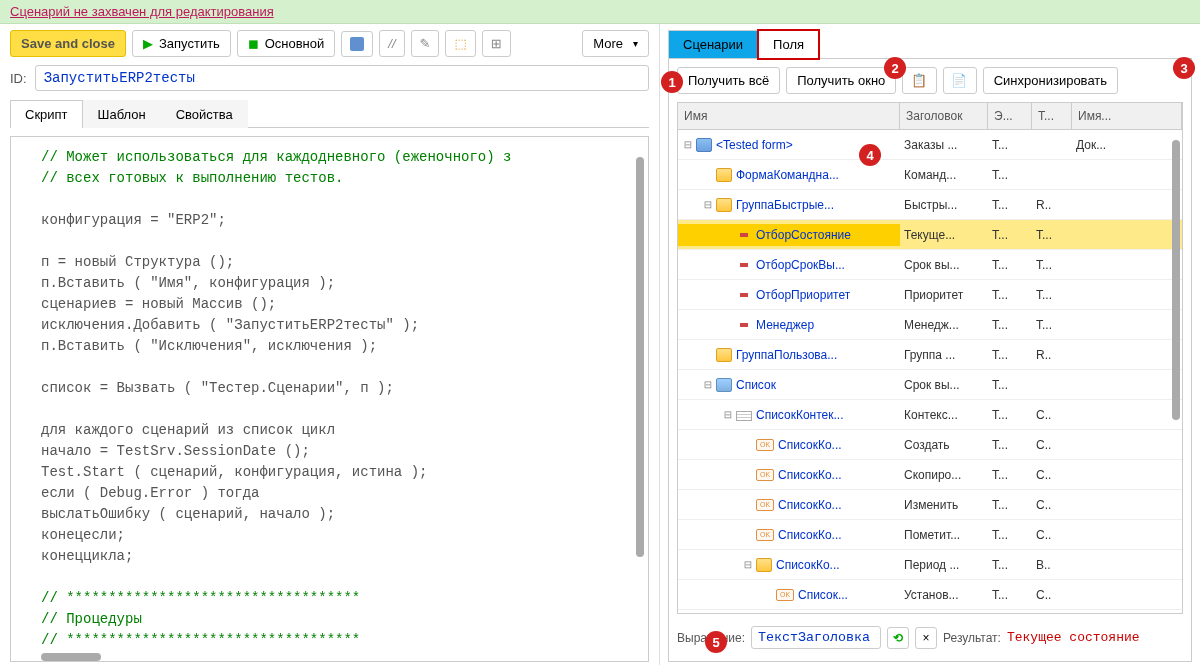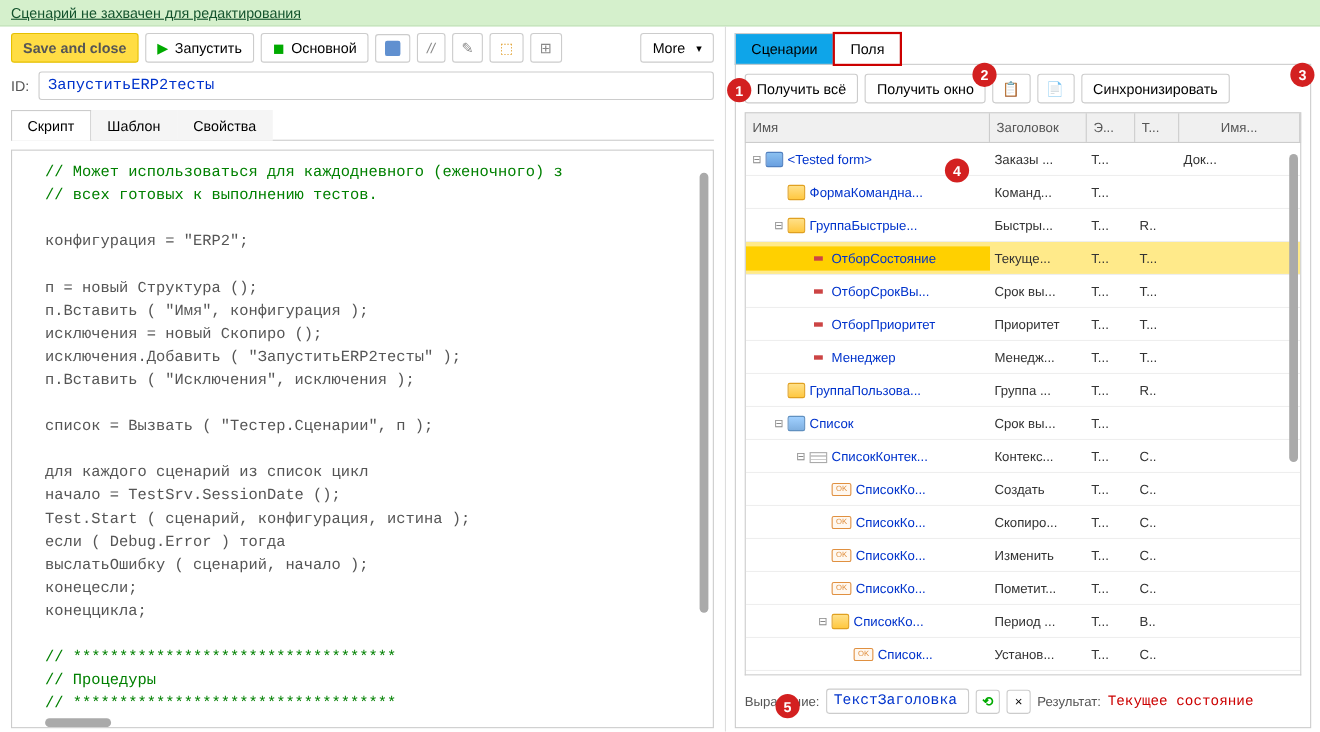--- a/index.html
+++ b/index.html
@@ -1,19 +1,19 @@
 <!DOCTYPE html>
 <html><head>
   <meta charset="utf-8">
   <style>
     * { box-sizing: border-box; margin: 0; padding: 0; }
     body { font-family: Arial, sans-serif; font-size: 13px; background: #fff; width: 1200px; height: 665px; overflow: hidden; }
     
     .warning-bar { background: #d5f0cc; padding: 4px 10px; border-bottom: 1px solid #c0e0b8; }
-    .warning-bar a { color: #14532d; }
+    .warning-bar a { color: #be185d; }
     
     .main-container { display: flex; height: 644px; }
     .left-panel { width: 660px; padding: 6px 10px; border-right: 1px solid #ddd; display: flex; flex-direction: column; }
     .right-panel { width: 540px; padding: 6px 8px; display: flex; flex-direction: column; position: relative; }
     
     .toolbar { display: flex; align-items: center; gap: 6px; margin-bottom: 8px; }
     .btn { background: #fff; border: 1px solid #ccc; padding: 5px 10px; border-radius: 3px; cursor: pointer; display: inline-flex; align-items: center; gap: 6px; font-size: 13px; }
     .btn-yellow { background: #ffdd44; border-color: #e5c000; font-weight: bold; color: #555; }
     .btn-icon { padding: 5px 8px; }
     .btn-dropdown::after { content: "▾"; margin-left: 4px; font-size: 10px; }
@@ -39,21 +39,21 @@
     .right-content { border: 1px solid #ccc; flex: 1; padding: 8px; display: flex; flex-direction: column; background: #fff; position: relative; }
     
     .fields-toolbar { display: flex; gap: 6px; margin-bottom: 8px; }
     
     .tree-header { display: flex; background: #f0f0f0; border: 1px solid #ccc; }
     .tree-header > div { padding: 6px; border-right: 1px solid #ccc; color: #555; font-size: 12px; }
     .th-name { width: 222px; }
     .th-title { width: 88px; }
     .th-el { width: 44px; }
     .th-t { width: 40px; }
-    .th-nm { flex: 1; text-align: center; }
+    .th-nm { flex: 1; }
     
     .tree-body { flex: 1; overflow: hidden; border: 1px solid #ccc; border-top: none; position: relative; }
     .tree-row { display: flex; align-items: center; height: 30px; border-bottom: 1px solid #eee; cursor: pointer; }
     .tree-row.selected { background: #ffea8a; }
     .tree-row.selected .cell-name { background: #ffd000; }
     .tree-cell { padding: 4px; font-size: 12px; overflow: hidden; text-overflow: ellipsis; white-space: nowrap; }
     .cell-name { width: 222px; display: flex; align-items: center; color: #0033cc; }
     .cell-title { width: 88px; color: #333; }
     .cell-el { width: 44px; color: #333; }
     .cell-t { width: 40px; color: #333; }
@@ -133,21 +133,21 @@
     </div>
 
     <div class="code-area" id="code-area">
         <div class="comment">// Может использоваться для каждодневного (еженочного) з</div>
         <div class="comment">// всех готовых к выполнению тестов.</div>
         <div class="">&nbsp;</div>
         <div class="">конфигурация = "ERP2";</div>
         <div class="">&nbsp;</div>
         <div class="">п = новый Структура ();</div>
         <div class="">п.Вставить ( "Имя", конфигурация );</div>
-        <div class="">исключения = новый Скопиро ();</div>
+        <div class="">сценариев = новый Массив ();</div>
         <div class="">исключения.Добавить ( "ЗапуститьERP2тесты" );</div>
         <div class="">п.Вставить ( "Исключения", исключения );</div>
         <div class="">&nbsp;</div>
         <div class="">список = Вызвать ( "Тестер.Сценарии", п );</div>
         <div class="">&nbsp;</div>
         <div class="">для каждого сценарий из список цикл</div>
         <div class="">    начало = TestSrv.SessionDate ();</div>
         <div class="">    Test.Start ( сценарий, конфигурация, истина );</div>
         <div class="">    если ( Debug.Error ) тогда</div>
         <div class="">        выслатьОшибку ( сценарий, начало );</div>

